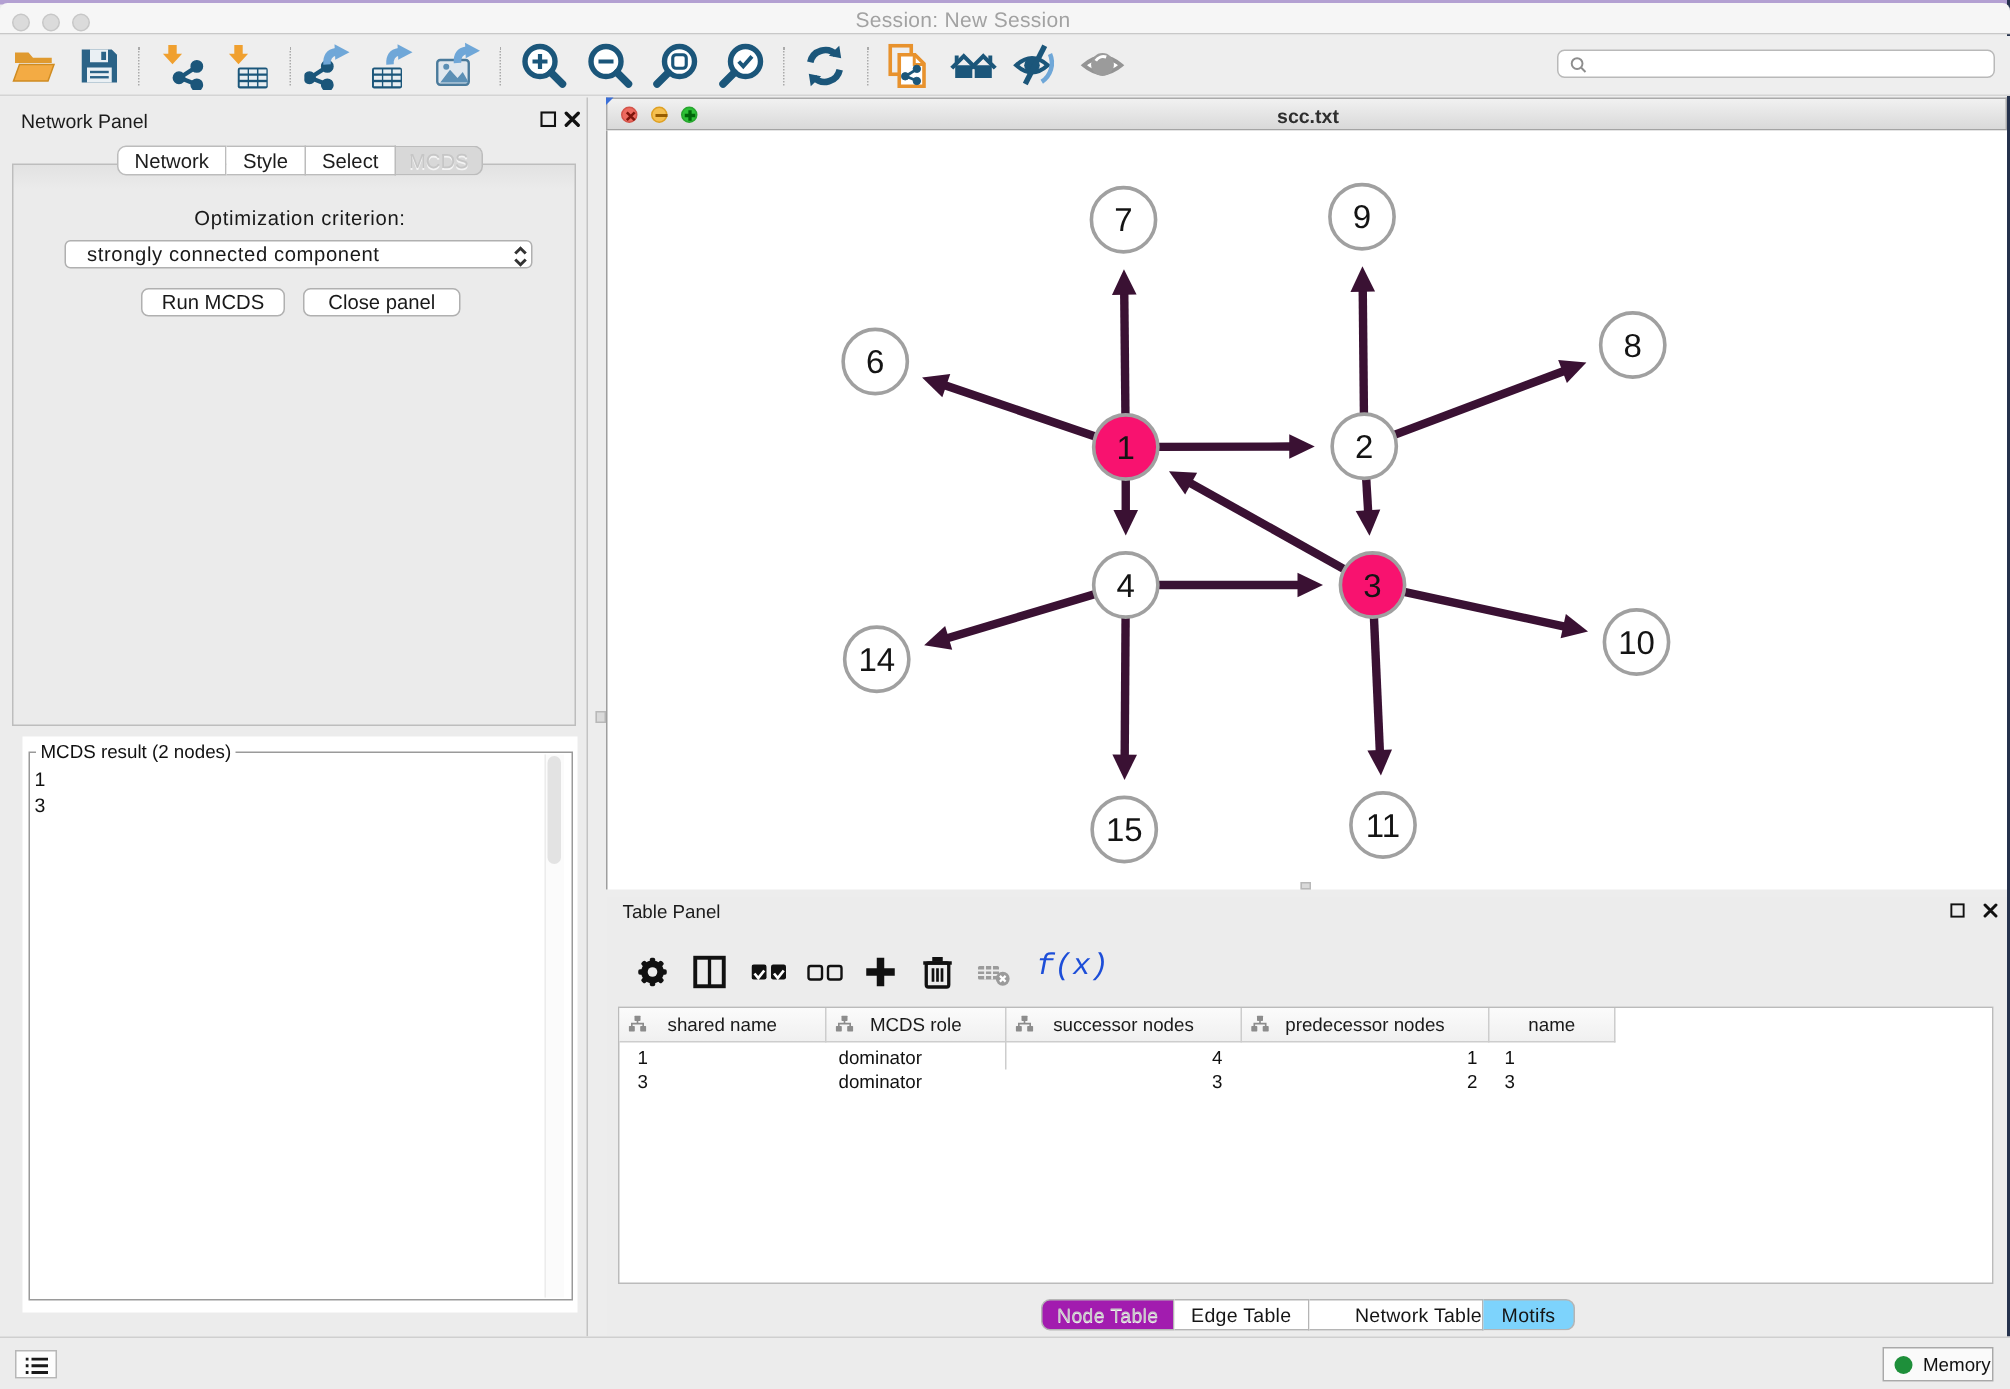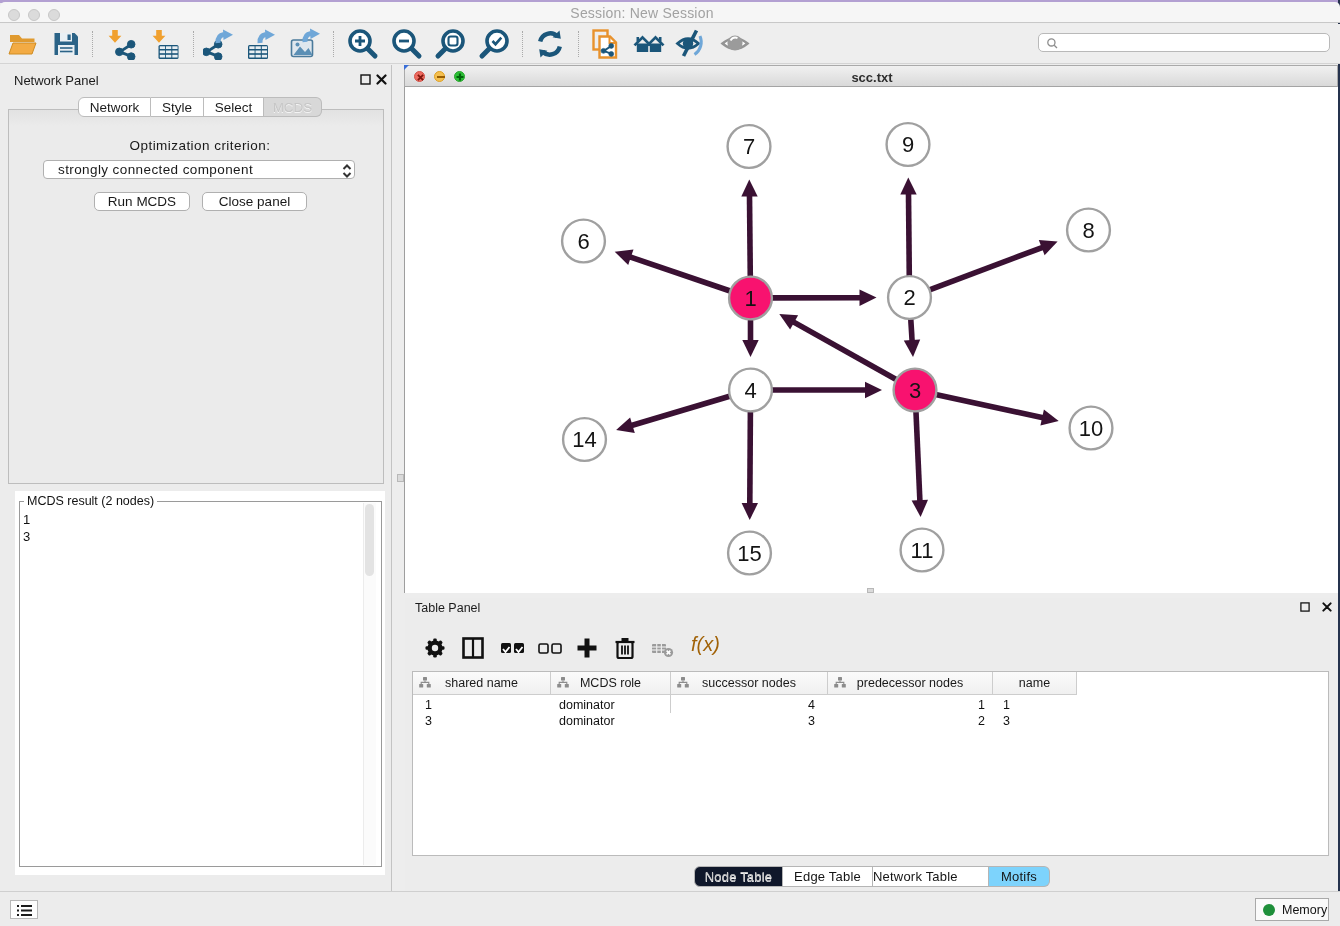--- a/index.html
+++ b/index.html
@@ -334,21 +334,21 @@
       </g>
       <g stroke="#ececec" stroke-width="1.2">
         <line x1="1" y1="11" x2="15" y2="11"></line>
         <line x1="1" y1="14" x2="15" y2="14"></line>
         <line x1="5.7" y1="8" x2="5.7" y2="17"></line>
         <line x1="10.4" y1="8" x2="10.4" y2="17"></line>
       </g>
       <circle cx="17.5" cy="16.5" r="4.6" fill="#9b9b9b"></circle>
       <path d="M15.6 14.6 l3.8 3.8 M19.4 14.6 l-3.8 3.8" stroke="#fff" stroke-width="1.5"></path>
     </svg>
-  <div class="abs" style="left:286px;top:35px;font-family:Liberation Sans, sans-serif;font-style:italic;font-size:20px;color:#a16207">f(x)</div>
+  <div class="abs" style="left:286px;top:35px;font-family:Liberation Mono, monospace;font-style:italic;font-size:20px;color:#1d4ed8">f(x)</div>
 
   <div class="abs" style="left:7px;top:73px;width:917px;height:185px;background:#fff;border:1px solid #bbbbbb">
     <div class="abs" style="left:0;top:0;width:664px;height:23px;background:linear-gradient(#fbfbfb,#f0f0f0);border-bottom:1px solid #cdcdcd"></div>
     <div class="abs" style="left:0px;top:0;width:138px;height:23px;border-right:1px solid #cdcdcd;text-align:center;line-height:22px;font-size:12.5px;color:#1a1a1a"><svg width="12" height="11" viewBox="0 0 12 11" style="position:absolute;left:6px;top:5px">
           <g fill="#8c8c8c">
             <rect x="4" y="0" width="4" height="3.6" rx="0.5"></rect>
             <rect x="0.2" y="7" width="4" height="3.6" rx="0.5"></rect>
             <rect x="7.8" y="7" width="4" height="3.6" rx="0.5"></rect>
           </g>
           <path d="M6 3.6 V5.4 M2.2 7 V5.4 H9.8 V7" fill="none" stroke="#8c8c8c" stroke-width="1.1"></path>
@@ -385,23 +385,23 @@
     <div class="abs" style="left:590px;top:25px;height:16px;line-height:16px;font-size:12.5px;color:#111">1</div>
     <div class="abs" style="left:12px;top:41px;height:16px;line-height:16px;font-size:12.5px;color:#111">3</div>
     <div class="abs" style="left:146px;top:41px;height:16px;line-height:16px;font-size:12.5px;color:#111">dominator</div>
     <div class="abs" style="left:258px;top:41px;width:144px;height:16px;line-height:16px;font-size:12.5px;color:#111;text-align:right">3</div>
     <div class="abs" style="left:415px;top:41px;width:157px;height:16px;line-height:16px;font-size:12.5px;color:#111;text-align:right">2</div>
     <div class="abs" style="left:590px;top:41px;height:16px;line-height:16px;font-size:12.5px;color:#111">3</div>
 
   </div>
 
   <div class="abs" style="left:289px;top:268px;height:21px;display:flex;font-size:13px;font-weight:500;letter-spacing:0.2px">
-    <div style="width:89px;background:#0f172a;border:1px solid #b5b5b5;border-radius:6px 0 0 6px;text-align:center;line-height:20px;color:#c9c9c9;text-shadow:0 1px 0 #f2f2f2">Node Table</div>
+    <div style="width:89px;background:#a21caf;border:1px solid #b5b5b5;border-radius:6px 0 0 6px;text-align:center;line-height:20px;color:#c9c9c9;text-shadow:0 1px 0 #f2f2f2">Node Table</div>
     <div style="width:90px;background:#fff;border:1px solid #b5b5b5;border-left:none;text-align:center;line-height:20px;color:#151515">Edge Table</div>
-    <div style="width:116px;background:#fff;border:1px solid #b5b5b5;border-left:none;text-align:left;line-height:20px;color:#151515">Network Table</div>
+    <div style="width:116px;background:#fff;border:1px solid #b5b5b5;border-left:none;text-align:right;line-height:20px;color:#151515">Network Table</div>
     <div style="width:61px;background:#7dd3fc;border:1px solid #b5b5b5;border-left:none;border-radius:0 6px 6px 0;text-align:center;line-height:20px;color:#151515">Motifs</div>
   </div>
 </div>
 
 <div class="abs" style="left:0;top:891px;width:1340px;height:35px;background:#ececec;border-top:1px solid #cfcfcf">
   <div class="abs" style="left:10px;top:8px;width:28px;height:19px;background:#fdfdfd;border:1px solid #b7b7b7">
     <svg class="abs" style="left:6px;top:4px" width="15" height="11" viewBox="0 0 15 11">
         <g fill="#1a1a1a">
           <rect x="0" y="0" width="2" height="2"></rect>
           <rect x="4" y="0" width="11" height="2"></rect>

